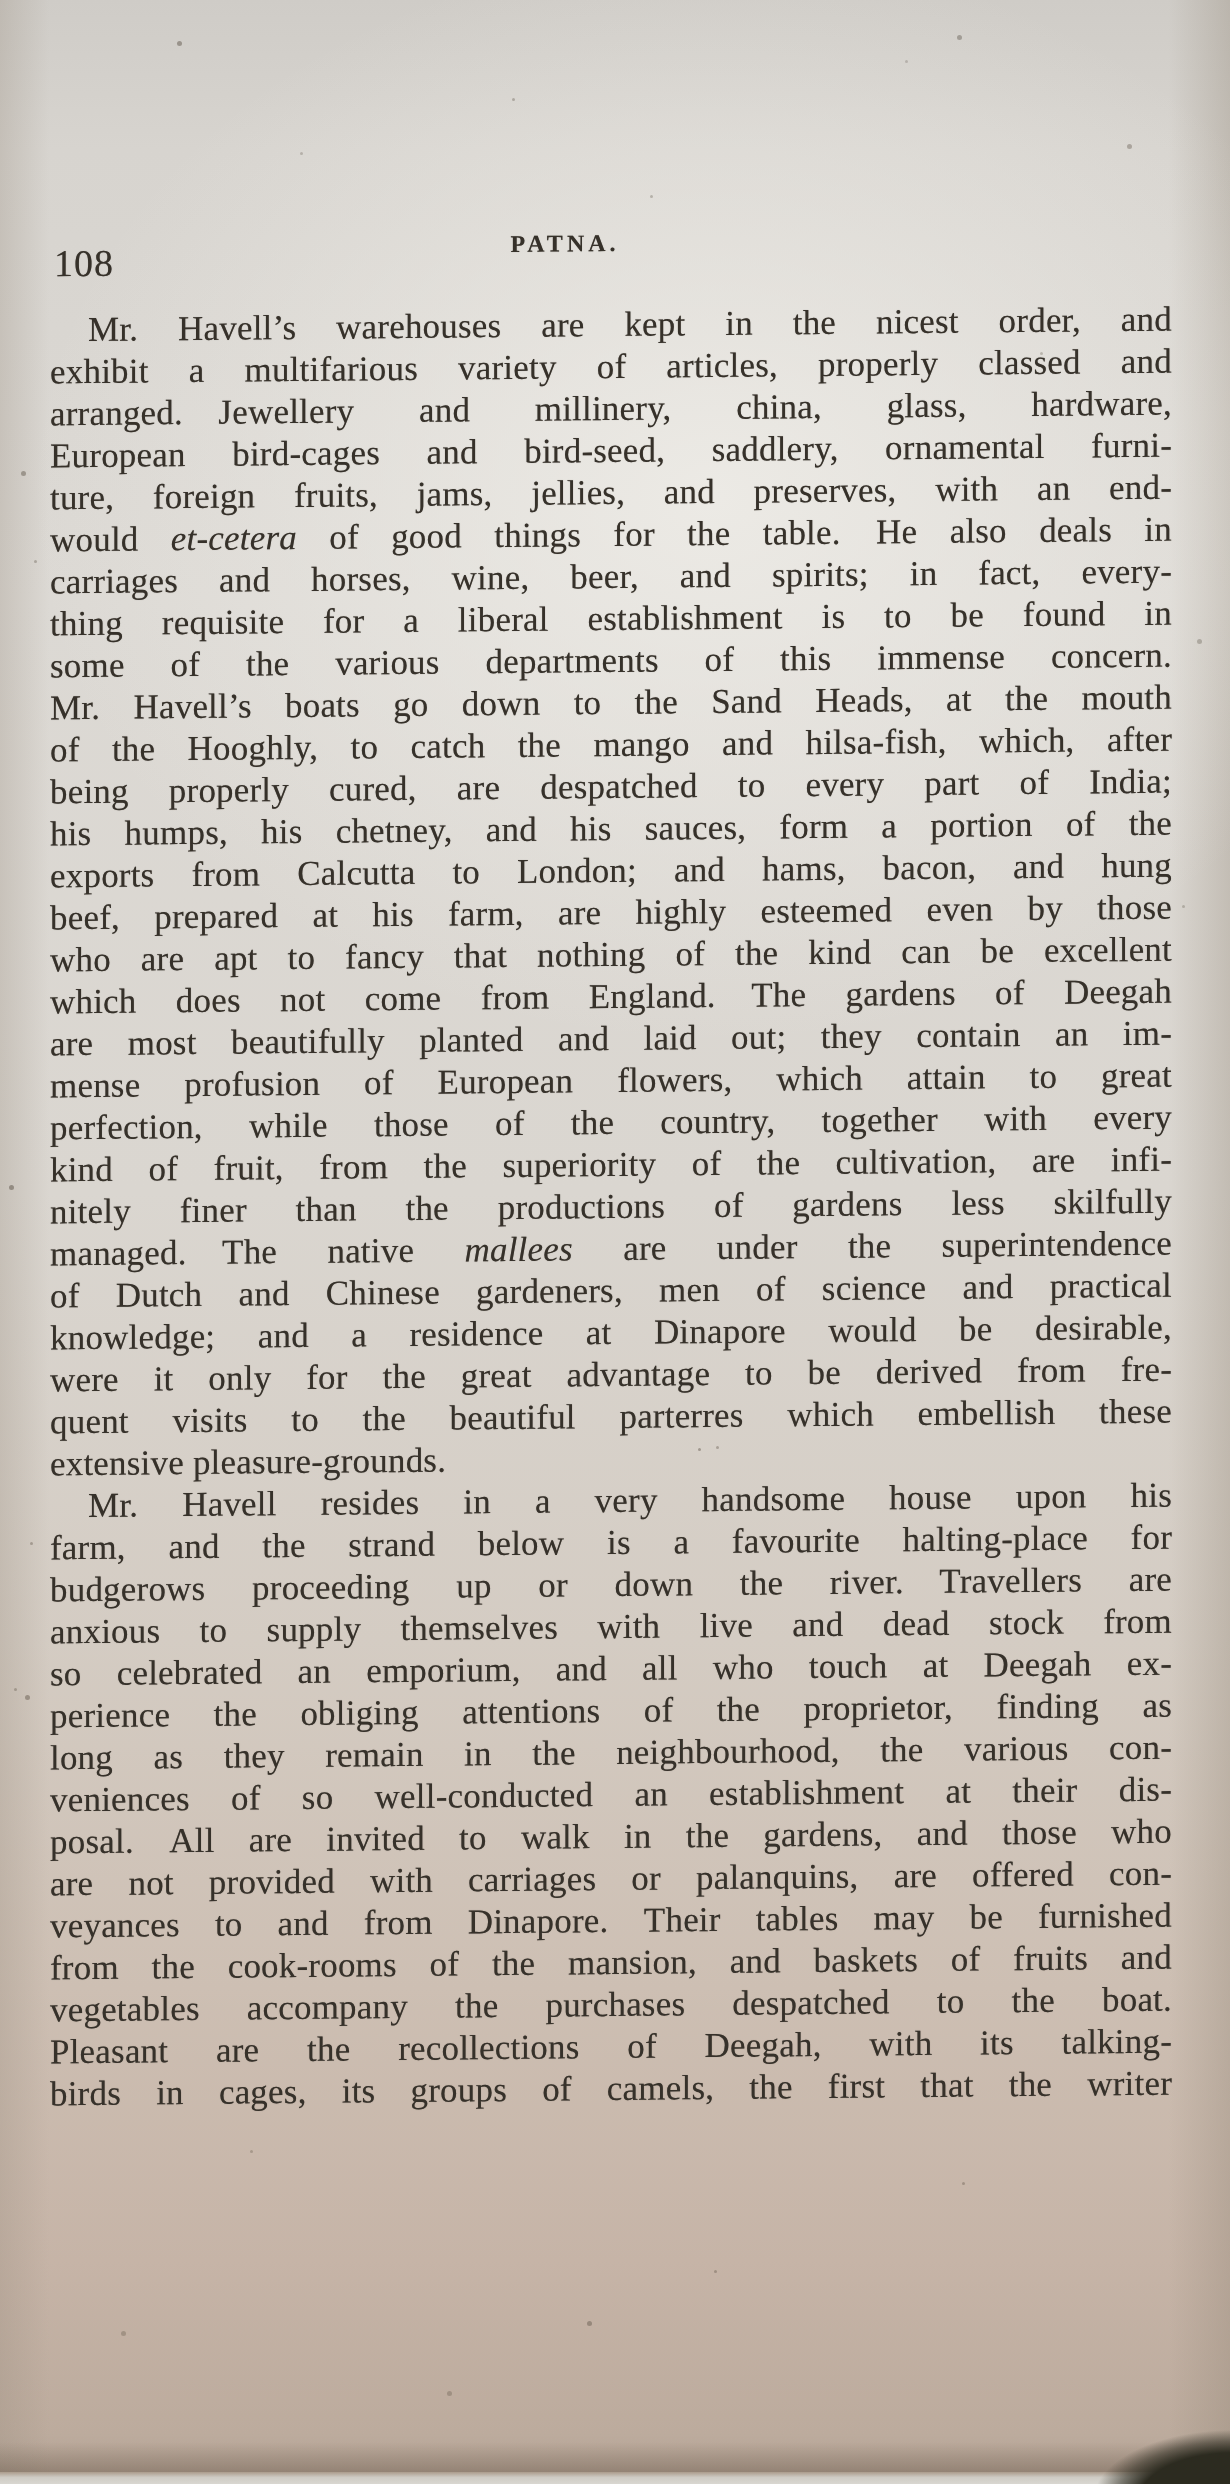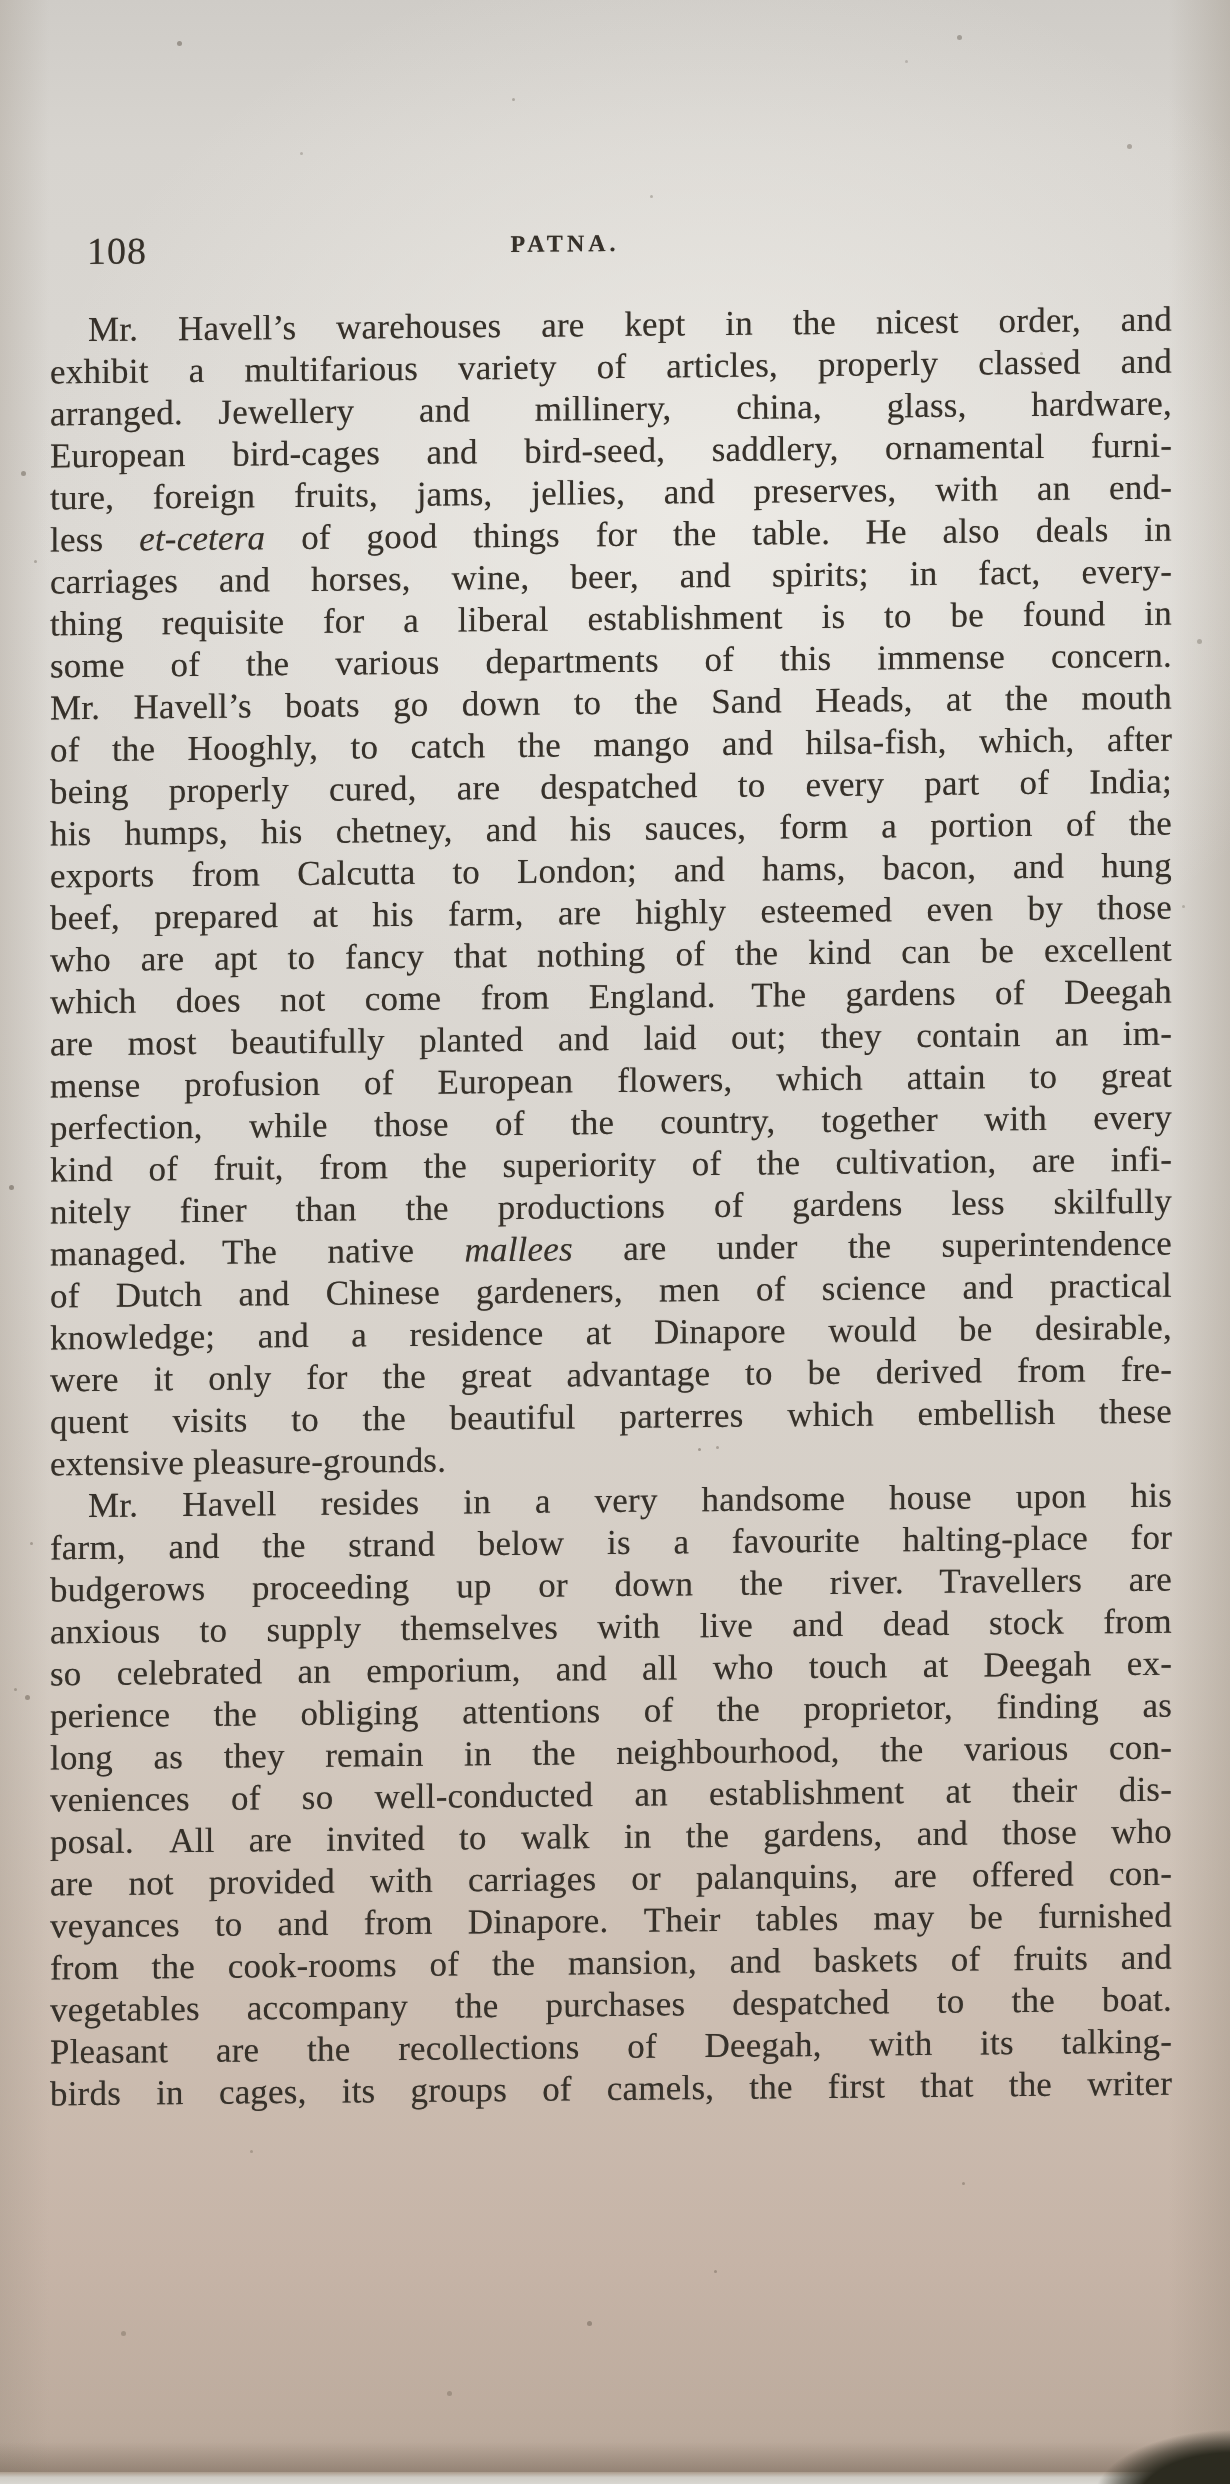--- a/index.html
+++ b/index.html
@@ -56,22 +56,22 @@
   .content {
     position: absolute;
     left: 50px; top: 224px;
     width: 1122px;
     transform: skewY(-0.55deg);
     text-shadow: 0 0 0.7px rgba(54,49,41,0.55);
   }
 
   .header-row { position: relative; height: 80px; }
   .pagenum {
-    position: absolute; left: 4px; top: 0;
-    font-size: 38px; letter-spacing: 1px; margin-left: 33px;
+    position: absolute; left: 4px; top: 12px;
+    font-size: 38px; letter-spacing: 1px;
   }
   .runhead {
     position: absolute; left: 0; top: 6px;
     width: 1030px; text-align: center;
     font-size: 24px; font-weight: bold; letter-spacing: 4px;
   }
 
   .text-block { font-size: 35px; line-height: 42px; letter-spacing: 0.2px; }
   .para { margin: 0; }
   .line { text-align: justify; text-align-last: justify; }
@@ -104,21 +104,21 @@
       <span class="pagenum">108</span>
       <span class="runhead">PATNA.</span>
     </div>
     <div class="text-block">
         <div class="para">
           <div class="line first"><span>Mr. Havell’s warehouses are kept in the nicest order, and</span></div>
           <div class="line"><span>exhibit a multifarious variety of articles, properly classed and</span></div>
           <div class="line"><span>arranged.  Jewellery and millinery, china, glass, hardware,</span></div>
           <div class="line"><span>European bird-cages and bird-seed, saddlery, ornamental furni-</span></div>
           <div class="line"><span>ture, foreign fruits, jams, jellies, and preserves, with an end-</span></div>
-          <div class="line"><span>less </span><i>et-cetera</i><span> of good things for the table.  He also deals in</span></div>
+          <div class="line"><span>would </span><i>et-cetera</i><span> of good things for the table.  He also deals in</span></div>
           <div class="line"><span>carriages and horses, wine, beer, and spirits; in fact, every-</span></div>
           <div class="line"><span>thing requisite for a liberal establishment is to be found in</span></div>
           <div class="line"><span>some of the various departments of this immense concern.</span></div>
           <div class="line"><span>Mr. Havell’s boats go down to the Sand Heads, at the mouth</span></div>
           <div class="line"><span>of the Hooghly, to catch the mango and hilsa-fish, which, after</span></div>
           <div class="line"><span>being properly cured, are despatched to every part of India;</span></div>
           <div class="line"><span>his humps, his chetney, and his sauces, form a portion of the</span></div>
           <div class="line"><span>exports from Calcutta to London; and hams, bacon, and hung</span></div>
           <div class="line"><span>beef, prepared at his farm, are highly esteemed even by those</span></div>
           <div class="line"><span>who are apt to fancy that nothing of the kind can be excellent</span></div>

